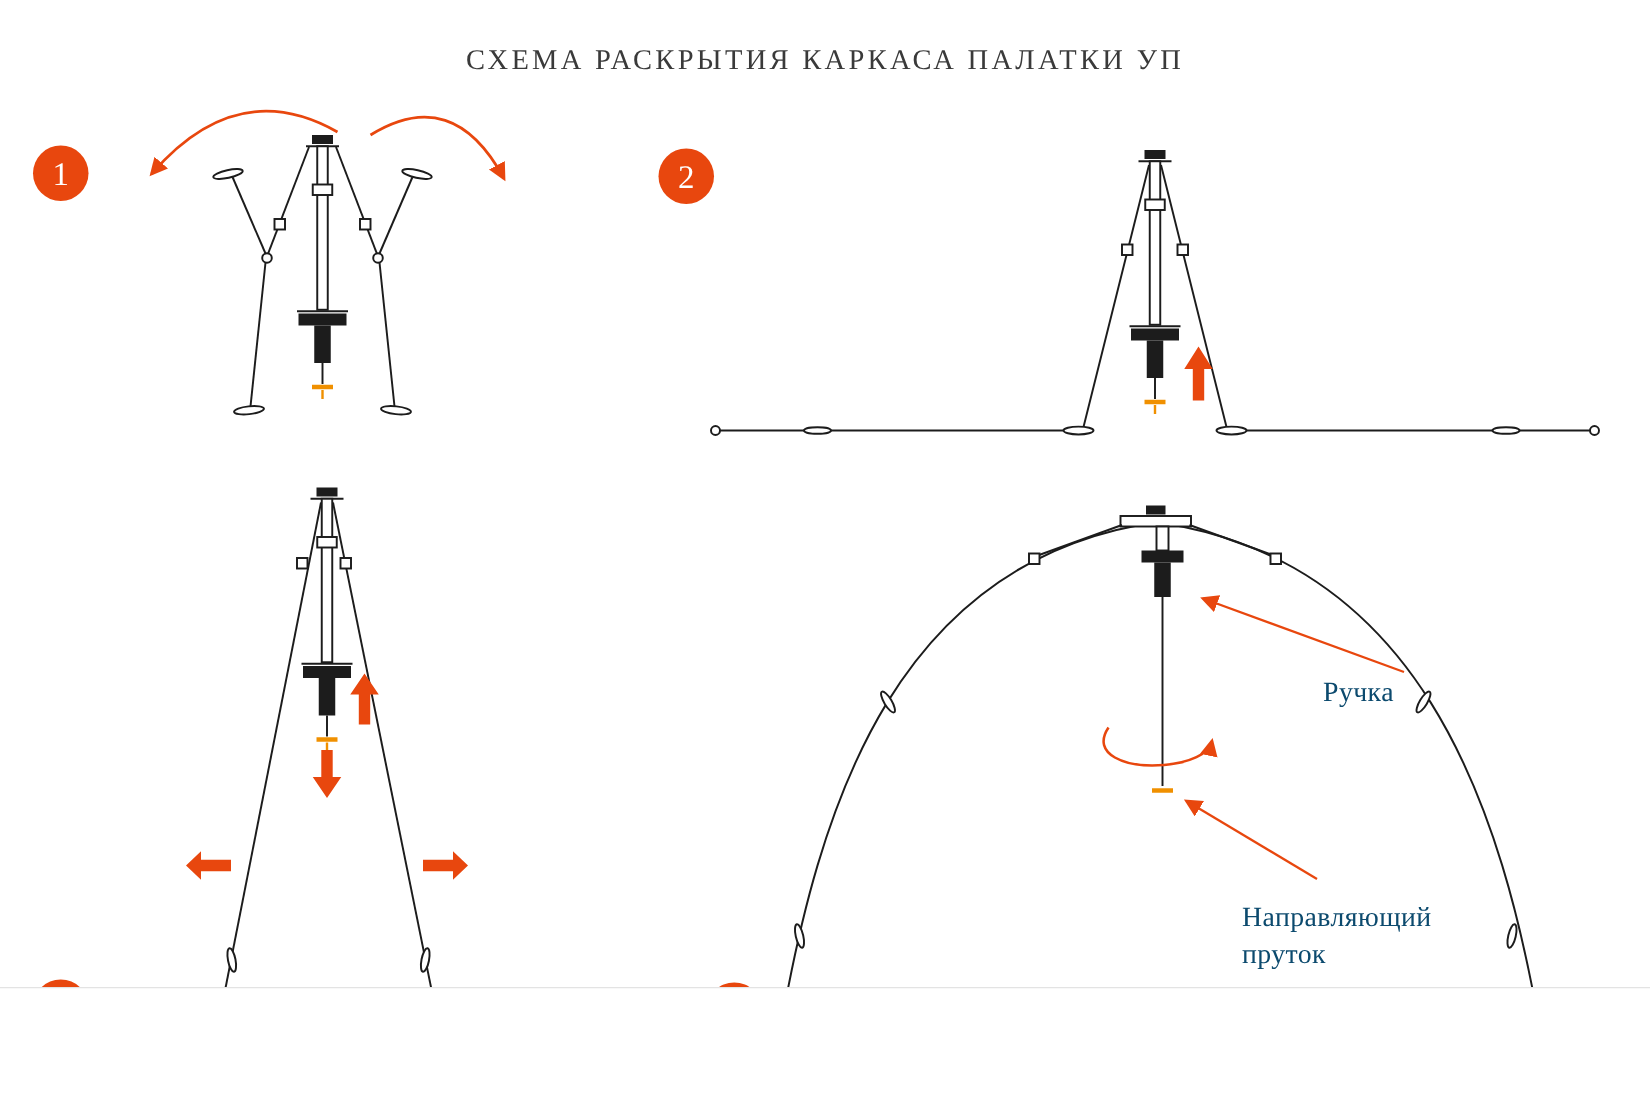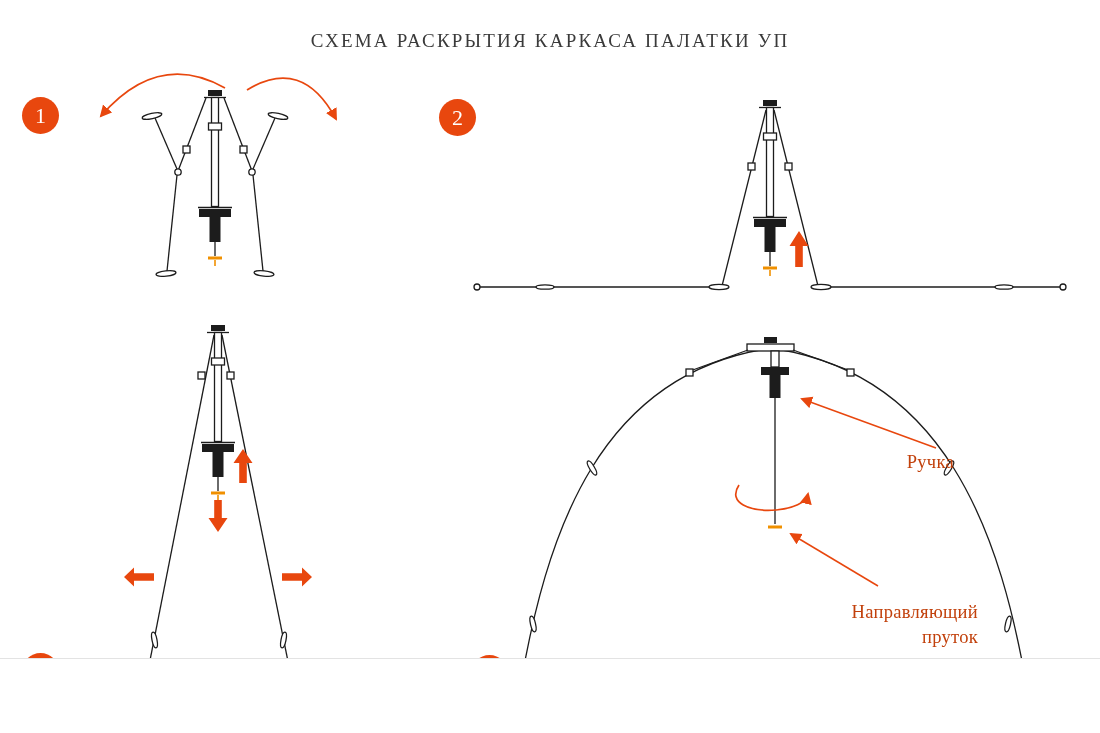--- a/index.html
+++ b/index.html
@@ -10,21 +10,21 @@
   }
   .title{
     position:absolute;top:30px;left:0;width:100%;text-align:center;
     font-size:19px;letter-spacing:2.2px;color:#3a3a3a;
   }
   .badge{
     position:absolute;width:37px;height:37px;border-radius:50%;
     background:#E8470E;color:#ffffff;font-size:22px;line-height:37px;text-align:center;
   }
   .label{
-    position:absolute;color:#c2410c;font-size:18.5px;line-height:25px;text-align:right;
+    position:absolute;color:#0c4a6e;font-size:18.5px;line-height:25px;text-align:left;
     letter-spacing:0.3px;
   }
   svg.scene{position:absolute;left:0;top:0;}
 </style>
 </head>
 <body>
 
 <div class="canvas">
 
   <div class="title">СХЕМА РАСКРЫТИЯ КАРКАСА ПАЛАТКИ УП</div>

